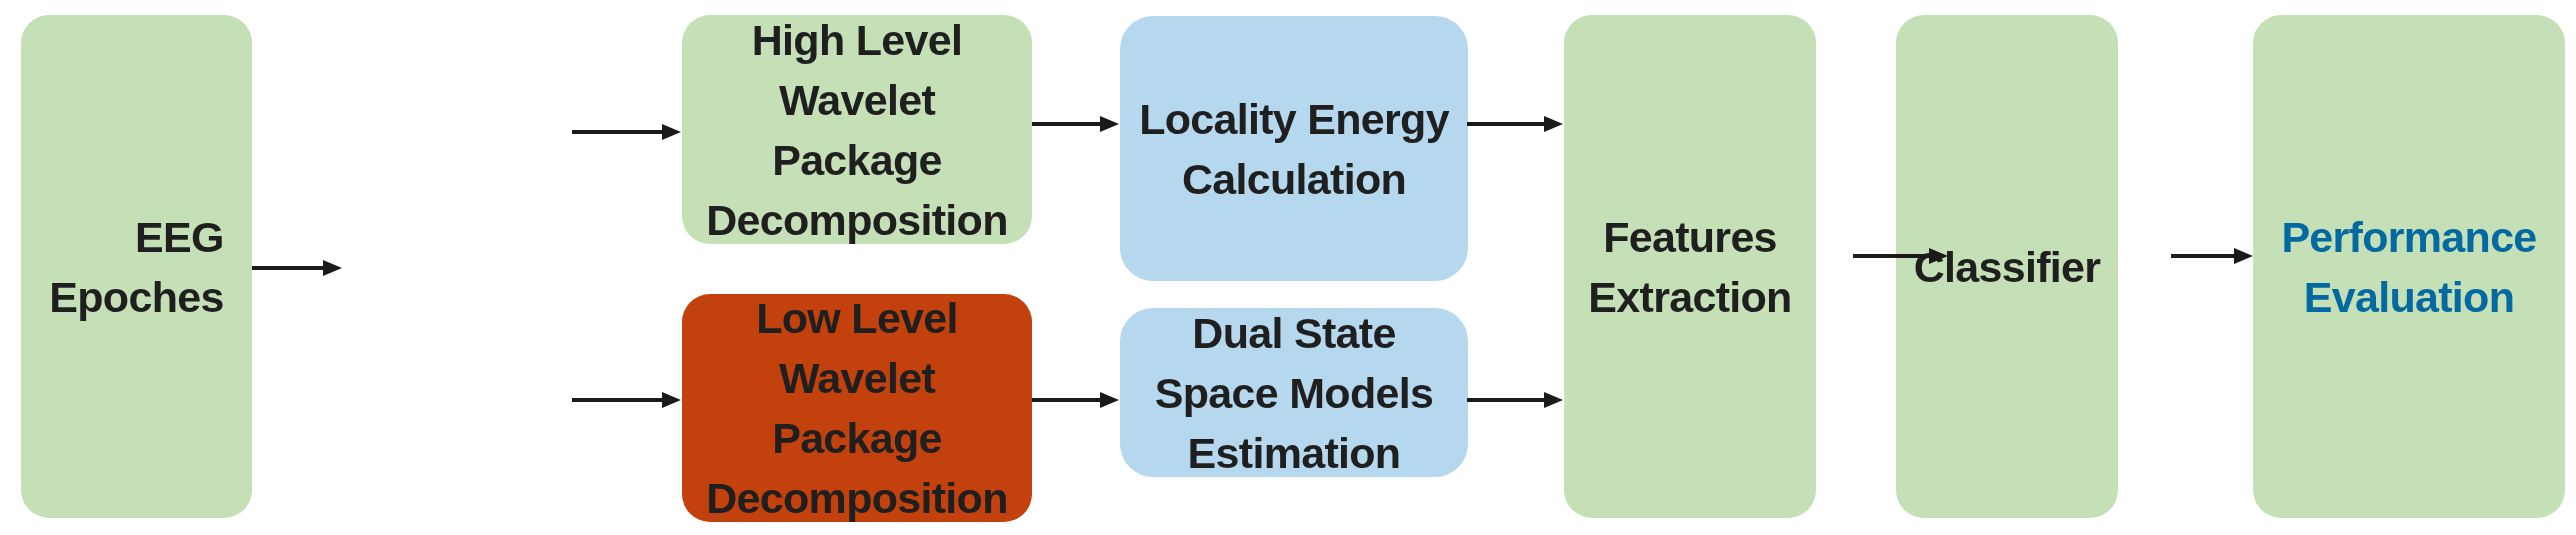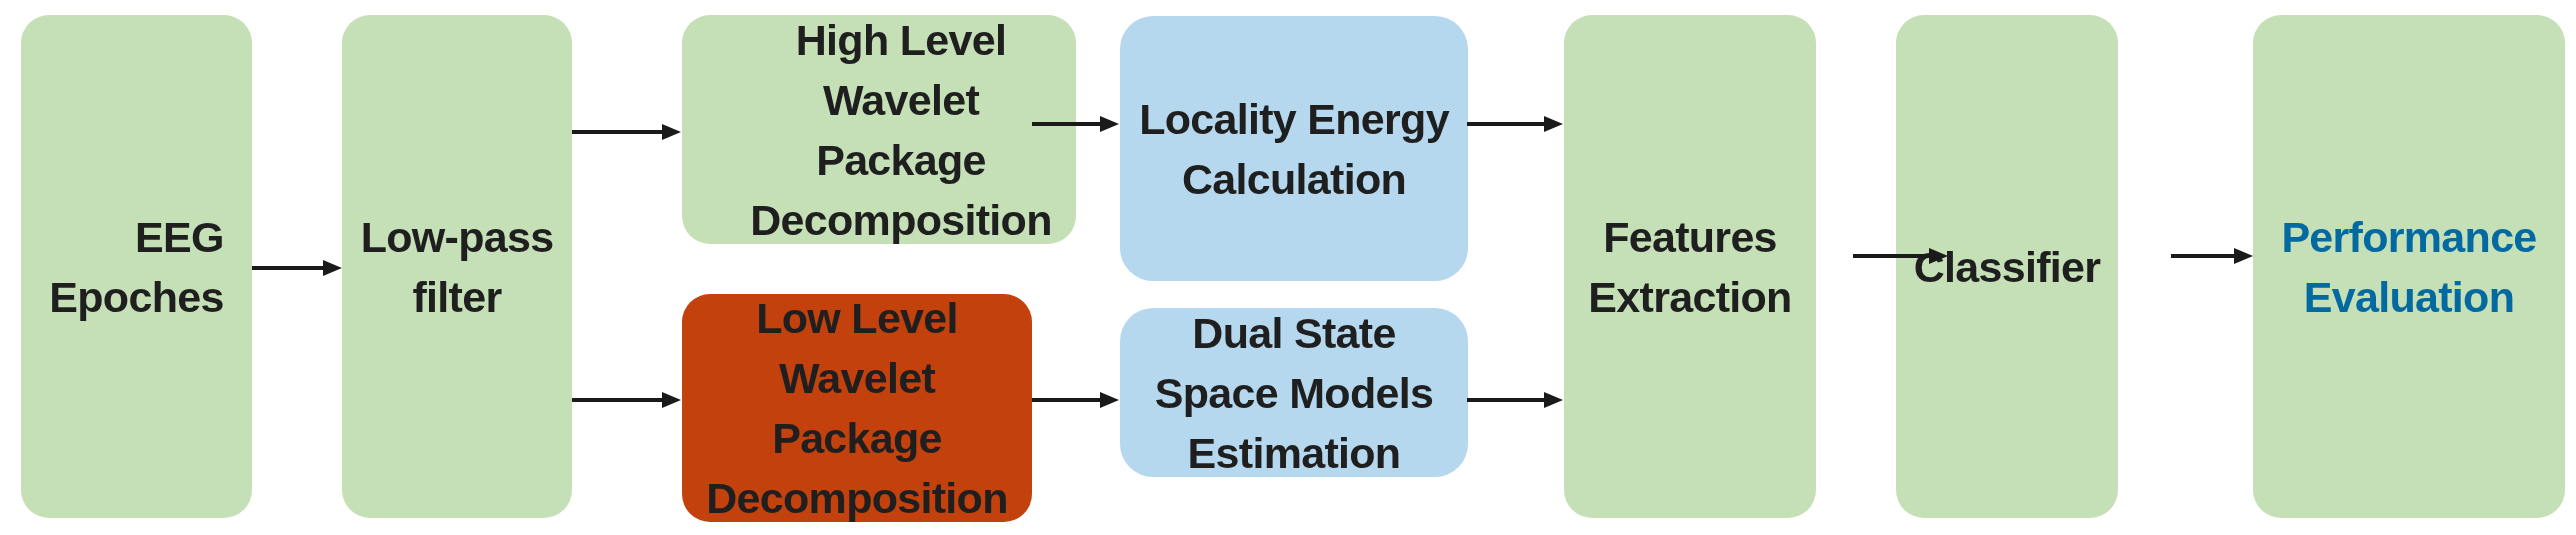--- a/index.html
+++ b/index.html
@@ -23,21 +23,21 @@
     font-size:43px;
     line-height:60px;
     letter-spacing:-0.7px;
     color:#1f1f1f;
   }
   .node.blue{border-radius:33px;}
 
   
   #n-eeg        {left:21px;  top:15.2px;  width:231px; height:503px;}
   #n-lowpass    {left:342px; top:15.2px;  width:230px; height:503px;}
-  #n-highwpd    {left:682px; top:15.2px;  width:350px; height:229px;padding-left:44px;}
+  #n-highwpd    {left:682px; top:15.2px;  width:350px; height:229px;}
   #n-lowwpd     {left:682px; top:294px; width:350px; height:228px;}
   #n-locality   {left:1120px;top:16px;  width:348px; height:265px;}
   #n-dualstate  {left:1120px;top:308px; width:348px; height:169px;}
   #n-features   {left:1564px;top:15.2px;  width:252px; height:503px;}
   #n-classifier {left:1896px;top:15.2px;  width:222px; height:503px;}
   #n-perf       {left:2253px;top:15.2px;  width:312px; height:503px;}
 
   
   .arrow{position:absolute;height:3.5px;}
   .arrow::after{
@@ -62,24 +62,20 @@
 </head>
 <body>
 
 <div id="canvas">
 
   <div class="node green" id="n-eeg" style="background: rgb(197, 224, 182);">
     <span class="lbl" style="color: rgb(31, 31, 31); text-align: right;">EEG
 Epoches</span>
   </div>
 
-  <div class="node green" id="n-lowpass" style="background: rgb(197, 224, 182);">
-    <span class="lbl" style="color: rgb(31, 31, 31);">Low-pass
-filter</span>
-  </div>
 
   <div class="node green" id="n-highwpd" style="background: rgb(197, 224, 182);">
     <span class="lbl" style="color: rgb(31, 31, 31);">High Level
 Wavelet
 Package
 Decomposition</span>
   </div>
 
   <div class="node green" id="n-lowwpd" style="background: #c2410c;">
     <span class="lbl" style="color: rgb(31, 31, 31);">Low Level

